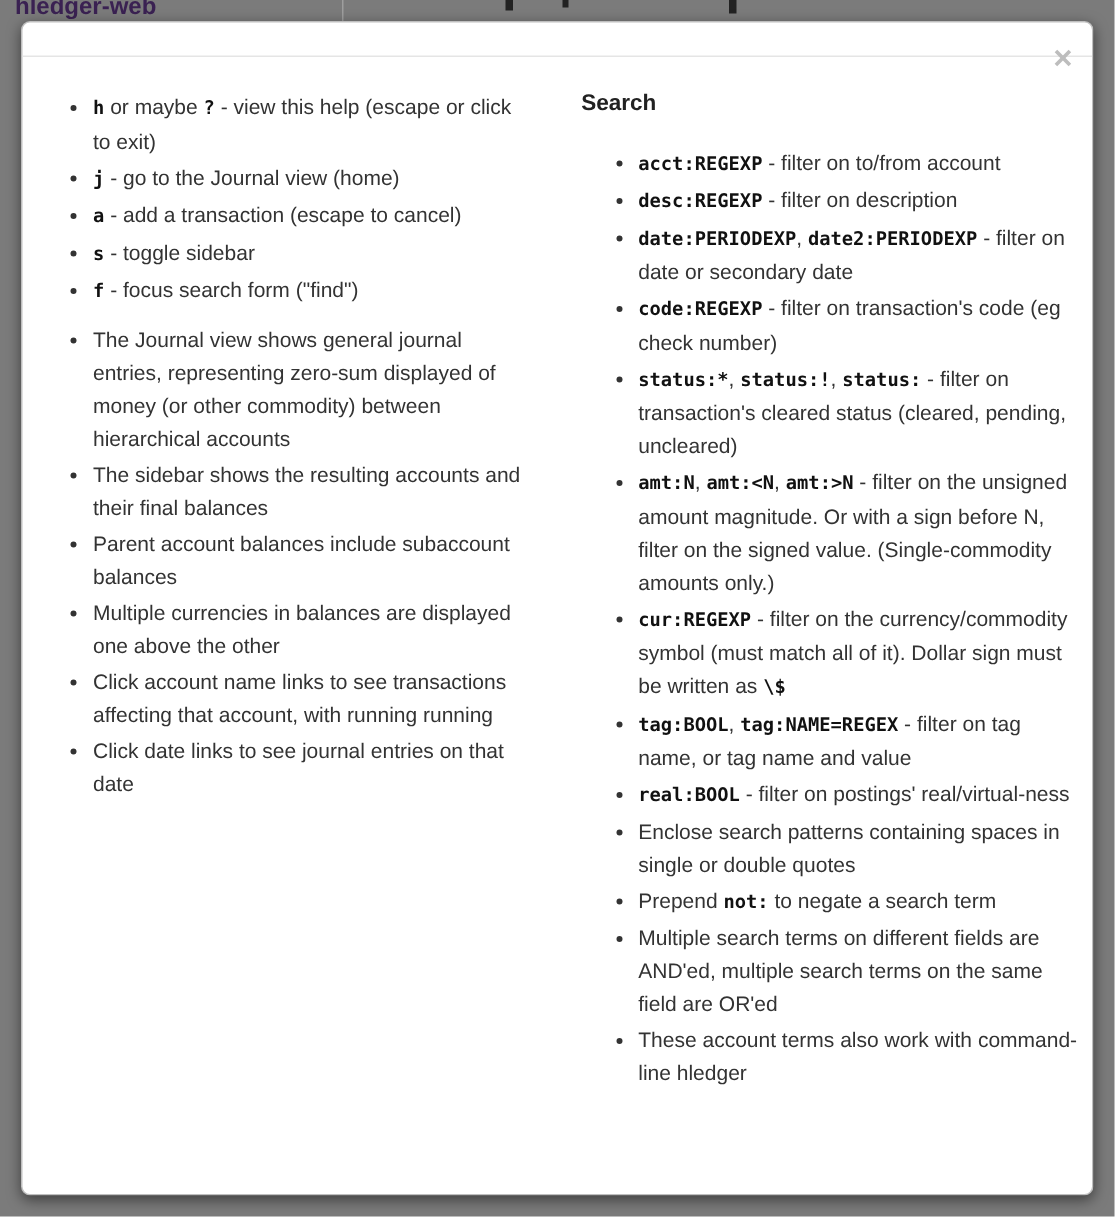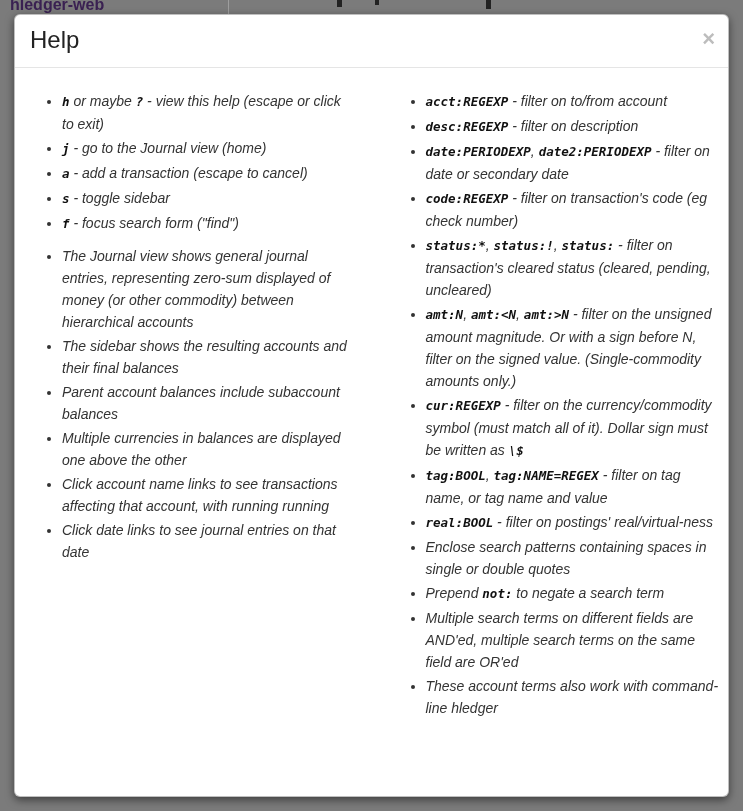--- a/index.html
+++ b/index.html
@@ -88,21 +88,20 @@
 
   .help-col ul {
     margin: 0 0 10px 0;
     padding: 0 0 0 38px;
     list-style: disc;
   }
   .help-col li {
     font-size: 14px;
     line-height: 22px;
     margin-bottom: 2px;
-    font-style: italic;
   }
   .help-col code {
     font-family: "DejaVu Sans Mono", monospace;
     font-weight: bold;
     font-size: 12.5px;
     color: #111;
     white-space: nowrap;
   }
 </style>
 </head>
@@ -111,21 +110,20 @@
 <div class="backdrop-strip">
   <a class="bg-brand-link">hledger-web</a>
   <div class="bg-divider"></div>
   <div class="bg-frag f1"></div>
   <div class="bg-frag f2"></div>
   <div class="bg-frag f3"></div>
 </div>
 
 <div class="modal">
   <div class="modal-header">
-    <h3 class="modal-title">Help</h3>
     <button class="close-btn">×</button>
   </div>
   <div class="modal-body">
     <div class="help-col left">
         <ul>
           <li><code>h</code> or maybe <code>?</code> - view this help (escape or click to exit)</li>
           <li><code>j</code> - go to the Journal view (home)</li>
           <li><code>a</code> - add a transaction (escape to cancel)</li>
           <li><code>s</code> - toggle sidebar</li>
           <li><code>f</code> - focus search form ("find")</li>
@@ -133,20 +131,21 @@
         <ul>
           <li>The Journal view shows general journal entries, representing zero-sum displayed of money (or other commodity) between hierarchical accounts</li>
           <li>The sidebar shows the resulting accounts and their final balances</li>
           <li>Parent account balances include subaccount balances</li>
           <li>Multiple currencies in balances are displayed one above the other</li>
           <li>Click account name links to see transactions affecting that account, with running running</li>
           <li>Click date links to see journal entries on that date</li>
         </ul>
       </div>
     <div class="help-col right">
+        <h4>Search</h4>
         <ul>
           <li><code>acct:REGEXP</code> - filter on to/from account</li>
           <li><code>desc:REGEXP</code> - filter on description</li>
           <li><code>date:PERIODEXP</code>, <code>date2:PERIODEXP</code> - filter on date or secondary date</li>
           <li><code>code:REGEXP</code> - filter on transaction's code (eg check number)</li>
           <li><code>status:*</code>, <code>status:!</code>, <code>status:</code> - filter on transaction's cleared status (cleared, pending, uncleared)</li>
           <li><code>amt:N</code>, <code>amt:&lt;N</code>, <code>amt:&gt;N</code> - filter on the unsigned amount magnitude. Or with a sign before N, filter on the signed value. (Single-commodity amounts only.)</li>
           <li><code>cur:REGEXP</code> - filter on the currency/commodity symbol (must match all of it). Dollar sign must be written as <code>\$</code></li>
           <li><code>tag:BOOL</code>, <code>tag:NAME=REGEX</code> - filter on tag name, or tag name and value</li>
           <li><code>real:BOOL</code> - filter on postings' real/virtual-ness</li>

